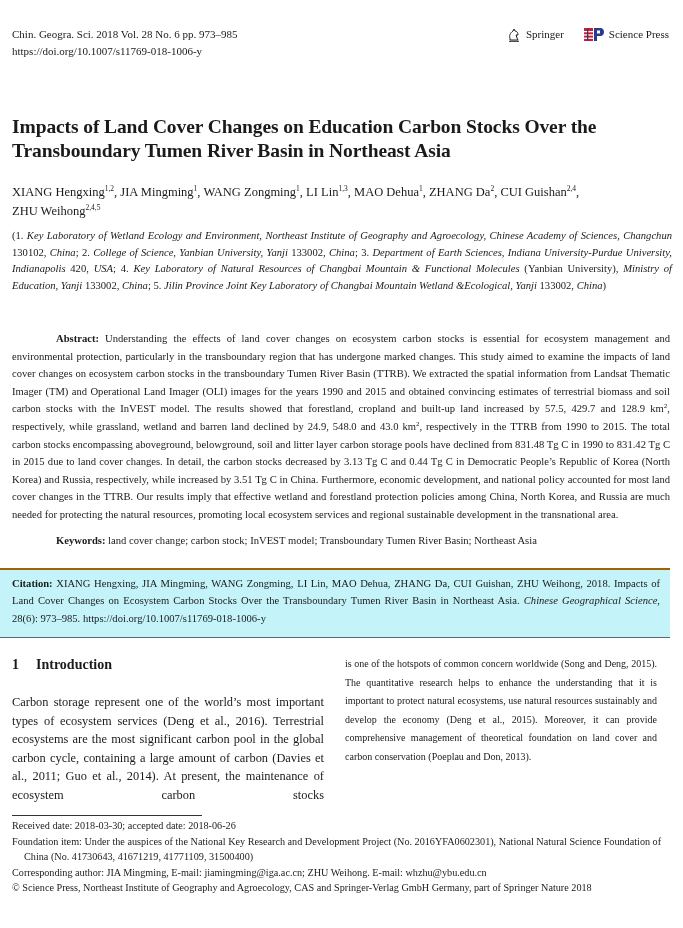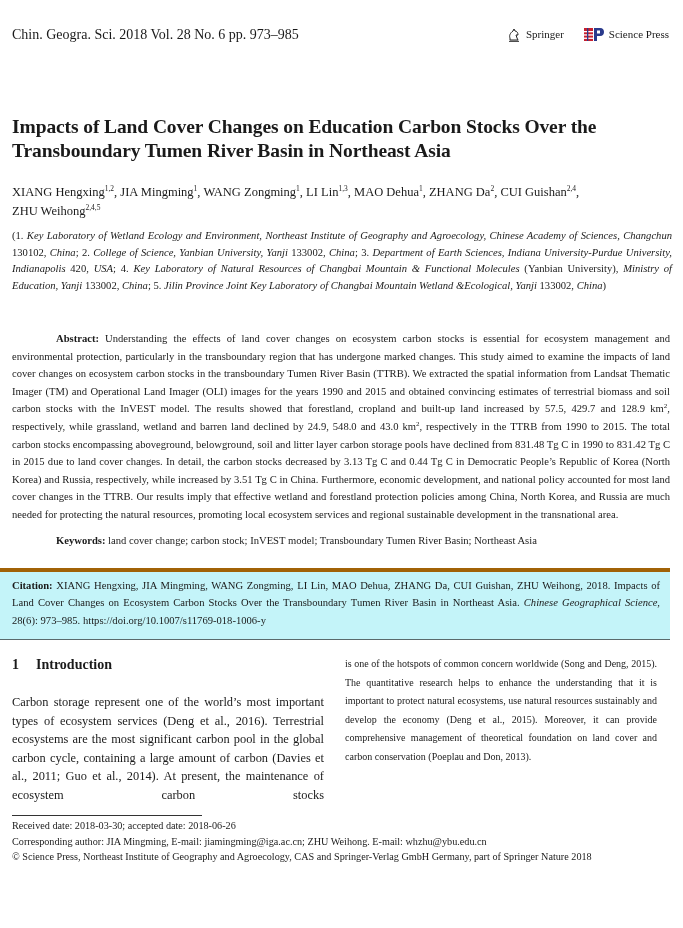--- a/index.html
+++ b/index.html
@@ -1,58 +1,59 @@
 <!DOCTYPE html>
 <html><head>
 <meta charset="utf-8">
 <style>
   html, body { margin: 0; padding: 0; background: #ffffff; }
   body {
     width: 683px; height: 928px; position: relative; overflow: hidden;
     font-family: "Liberation Serif", "DejaVu Serif", serif; color: #1a1a1a;
   }
-  .hdr-left { position: absolute; left: 12px; top: 26px; font-size: 14px; line-height: 17px; }
+  .hdr-left { position: absolute; left: 12px; top: 26px; font-size: 11px; line-height: 17px; }
   .hdr-right { position: absolute; right: 14px; top: 26px; font-size: 11px; line-height: 17px; text-align: right; }
   .hdr-logos { display: flex; justify-content: space-between; align-items: center; gap: 20px; }
   .logo { display: inline-flex; align-items: center; gap: 5px; }
   .springer-icon { width: 14px; height: 14px; display: inline-block; }
   .sp-icon { width: 20px; height: 13px; display: inline-block; }
   .title {
     position: absolute; left: 12px; top: 115px; width: 660px;
     font-size: 19.5px; font-weight: bold; line-height: 24px; letter-spacing: -0.1px;
   }
   .authors { position: absolute; left: 12px; top: 183px; width: 660px; font-size: 12.5px; line-height: 19px; }
   .authors sup { font-size: 7.5px; vertical-align: 5px; line-height: 0; }
   .affil { position: absolute; left: 12px; top: 228px; width: 660px; font-size: 10.6px; line-height: 16.5px; text-align: justify; }
   .affil i { font-style: italic; }
   .abstract { position: absolute; left: 12px; top: 330px; width: 658px; font-size: 10.6px; line-height: 17.6px; text-align: justify; }
   .abstract b, .keywords b { font-weight: bold; margin-left: 44px; }
   .abstract sup { font-size: 7px; vertical-align: 4px; line-height: 0; }
   .keywords { position: absolute; left: 12px; top: 532px; width: 658px; font-size: 10.6px; line-height: 17px; }
   .citation {
     position: absolute; left: 0px; top: 568px; width: 658px; height: 62px;
-    background: #c4f4f9; border-top: 4px solid #a16207; border-bottom: 1px solid #5a6a6c;
+    background: #c4f4f9; border-top: 2px solid #a16207; border-bottom: 1px solid #5a6a6c;
     padding: 5px 0 0 12px; font-size: 10.6px; line-height: 17.4px; text-align: justify;
     box-sizing: content-box;
   }
   .citation-inner { width: 648px; }
   .citation i { font-style: italic; }
   .section-head { position: absolute; left: 12px; top: 657px; font-size: 14px; font-weight: bold; }
   .section-head .num { display: inline-block; width: 24px; }
   .col-left { position: absolute; left: 12px; top: 693px; width: 312px; font-size: 12.4px; line-height: 18.6px; text-align: justify; text-align-last: justify; }
   .col-right { position: absolute; left: 345px; top: 655px; width: 312px; font-size: 10px; line-height: 18.6px; text-align: justify; }
   .fn-rule { position: absolute; left: 12px; top: 815px; width: 190px; height: 1px; background: #333; }
   .footnotes { position: absolute; left: 12px; top: 818px; width: 660px; font-size: 10.2px; line-height: 15.6px; }
   .fn { padding-left: 12px; text-indent: -12px; }
 </style>
 </head>
 <body>
 
 <div class="hdr-left">
   <div>Chin. Geogra. Sci. 2018 Vol. 28 No. 6 pp. 973–985</div>
+  <div>https://doi.org/10.1007/s11769-018-1006-y</div>
 </div>
 <div class="hdr-right">
   <div class="hdr-logos">
     <span class="logo">
       <svg class="springer-icon" viewBox="0 0 14 14">
         <path d="M3 12 L3 10 C2 8 3 5 6 3 L7 1 L8 3 C10 3 11 5 11 7 L9 7 L10 10 L11 12 Z" fill="none" stroke="#222" stroke-width="1"></path>
         <line x1="2" y1="13.3" x2="12" y2="13.3" stroke="#222" stroke-width="1"></line>
       </svg>
       <span>Springer</span>
     </span>
@@ -101,15 +102,16 @@
 <div class="section-head">
   <span class="num">1</span><span>Introduction</span>
 </div>
 
 <div class="col-left">Carbon storage represent one of the world’s most important types of ecosystem services (Deng et al., 2016). Terrestrial ecosystems are the most significant carbon pool in the global carbon cycle, containing a large amount of carbon (Davies et al., 2011; Guo et al., 2014). At present, the maintenance of ecosystem carbon stocks</div>
 <div class="col-right">is one of the hotspots of common concern worldwide (Song and Deng, 2015). The quantitative research helps to enhance the understanding that it is important to protect natural ecosystems, use natural resources sustainably and develop the economy (Deng et al., 2015). Moreover, it can provide comprehensive management of theoretical foundation on land cover and carbon conservation (Poeplau and Don, 2013).</div>
 
 <div class="fn-rule"></div>
 <div class="footnotes">
   <div class="fn">Received date: 2018-03-30; accepted date: 2018-06-26</div>
+  <div class="fn">Foundation item: Under the auspices of the National Key Research and Development Project (No. 2016YFA0602301), National Natural Science Foundation of China (No. 41730643, 41671219, 41771109, 31500400)</div>
   <div class="fn">Corresponding author: JIA Mingming, E-mail: jiamingming@iga.ac.cn; ZHU Weihong. E-mail: whzhu@ybu.edu.cn</div>
   <div class="fn">© Science Press, Northeast Institute of Geography and Agroecology, CAS and Springer-Verlag GmbH Germany, part of Springer Nature 2018</div>
 </div>
 
 </body></html>

